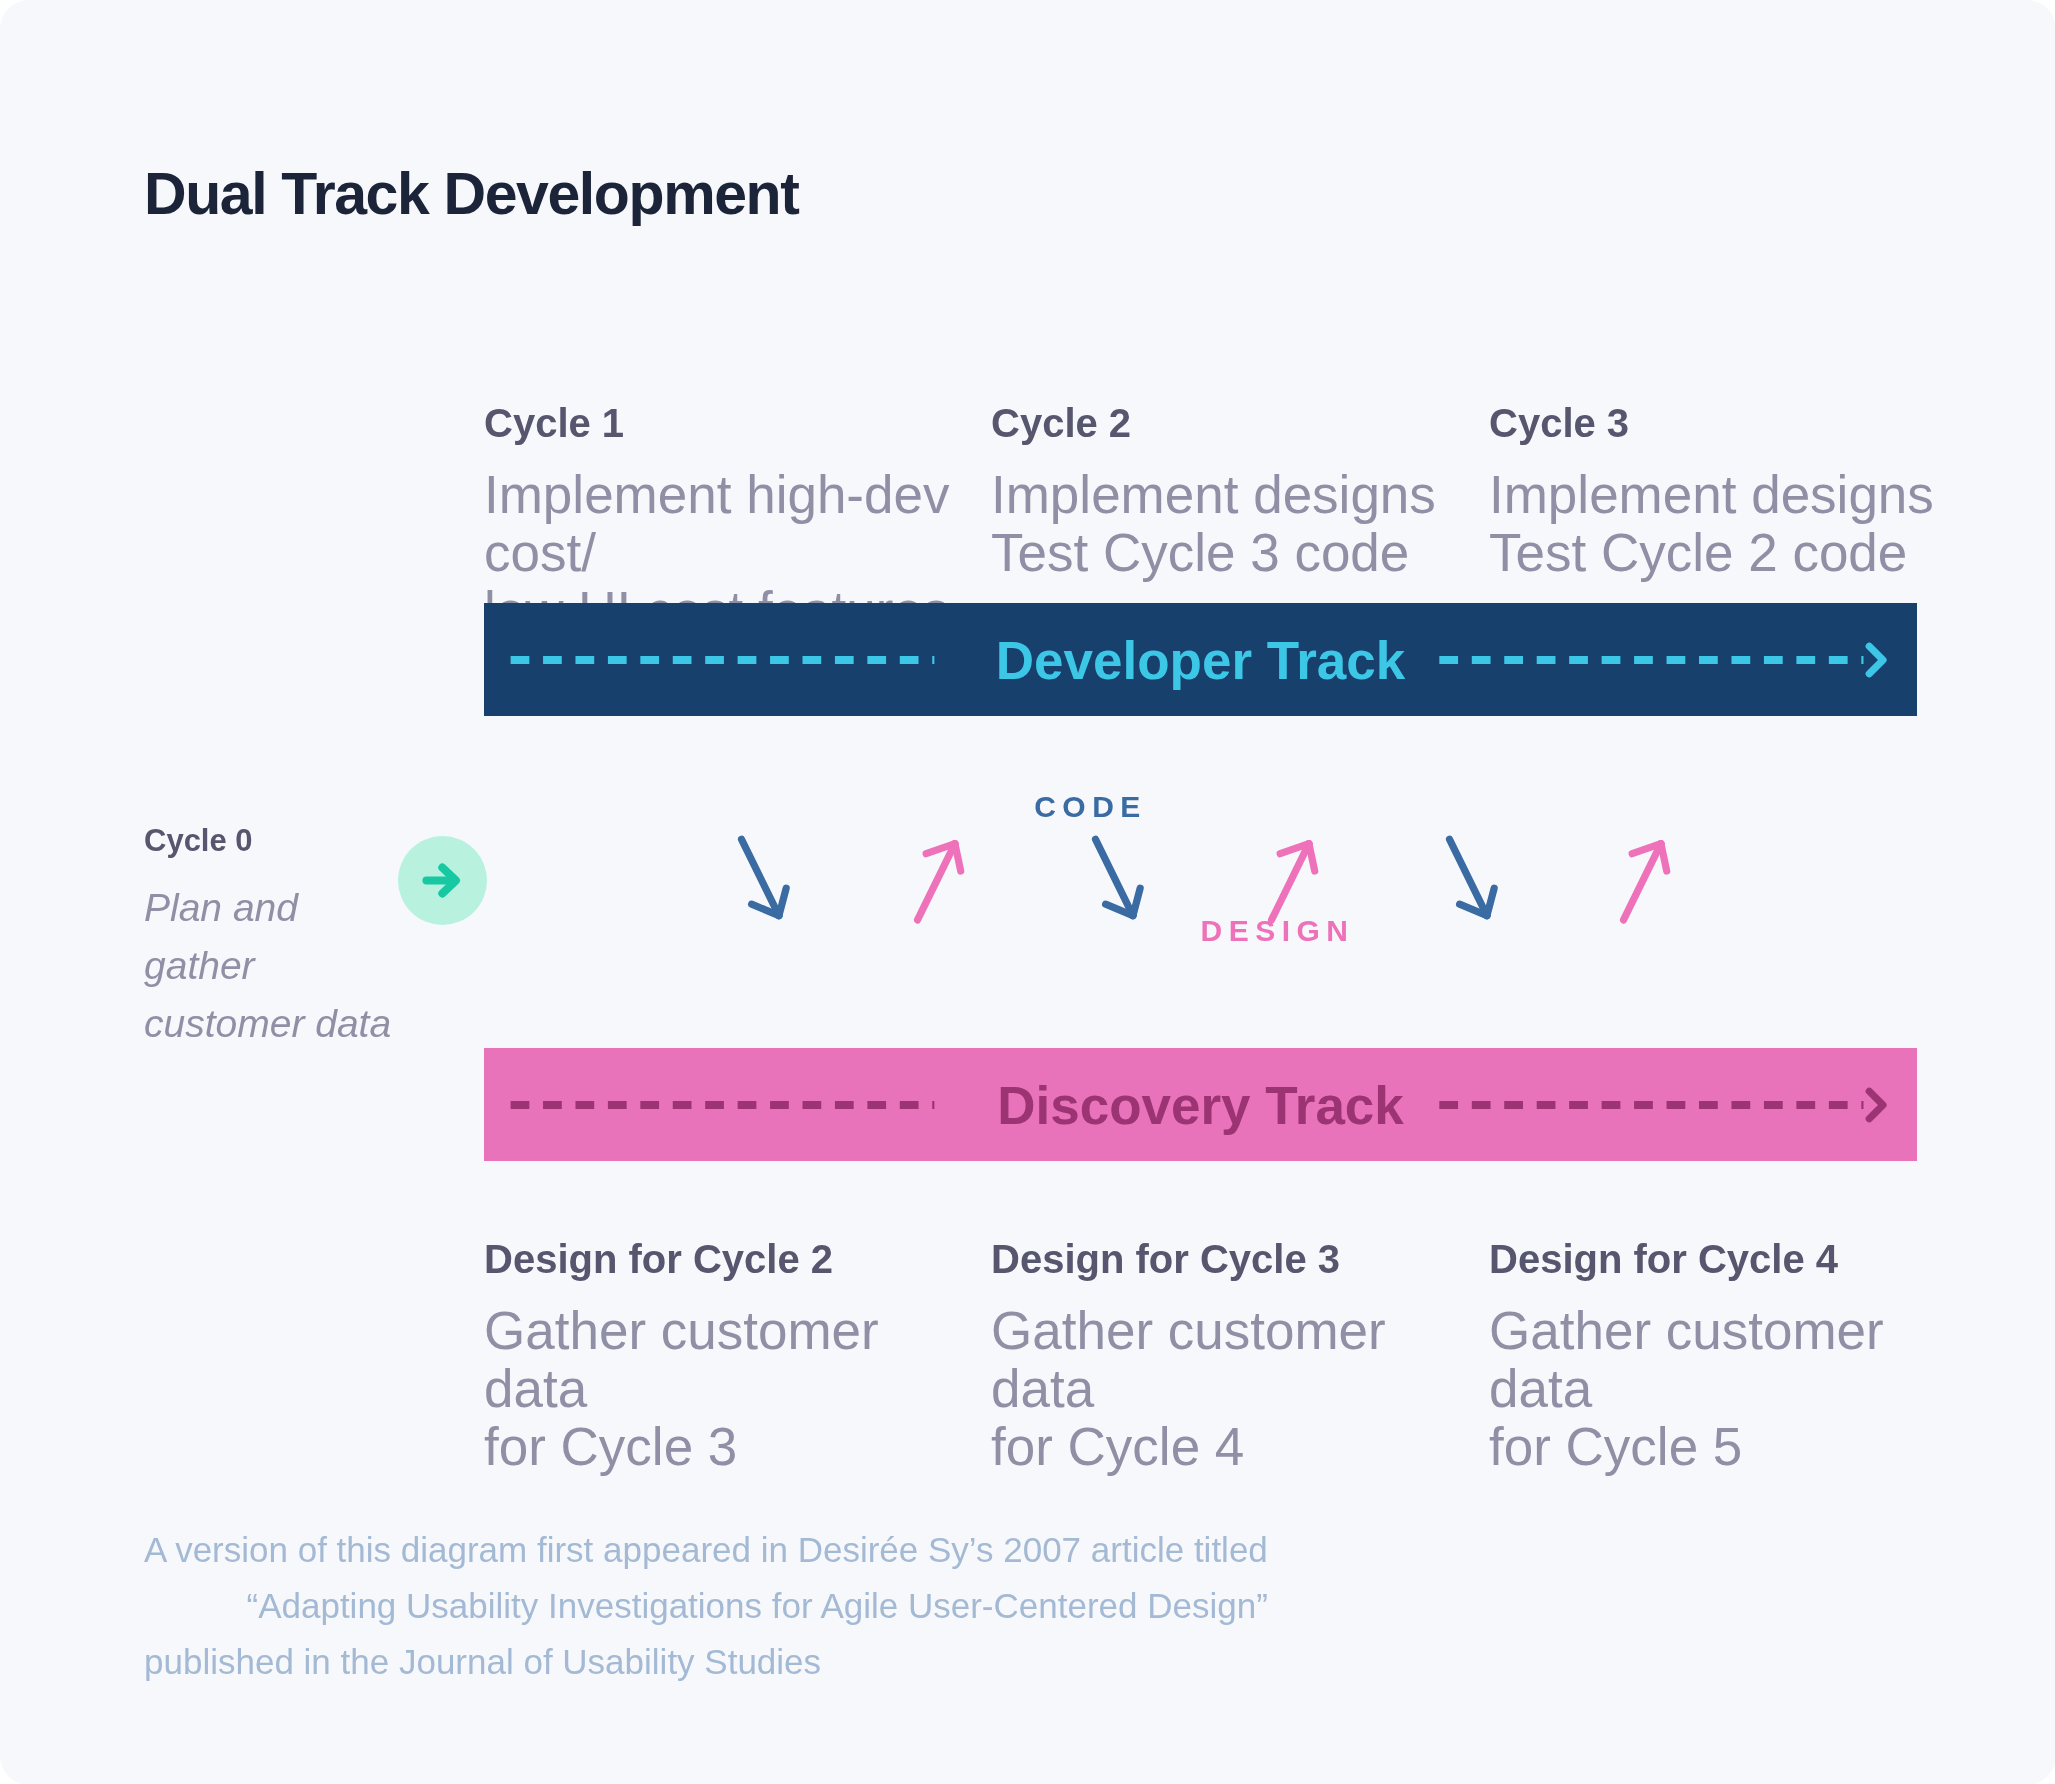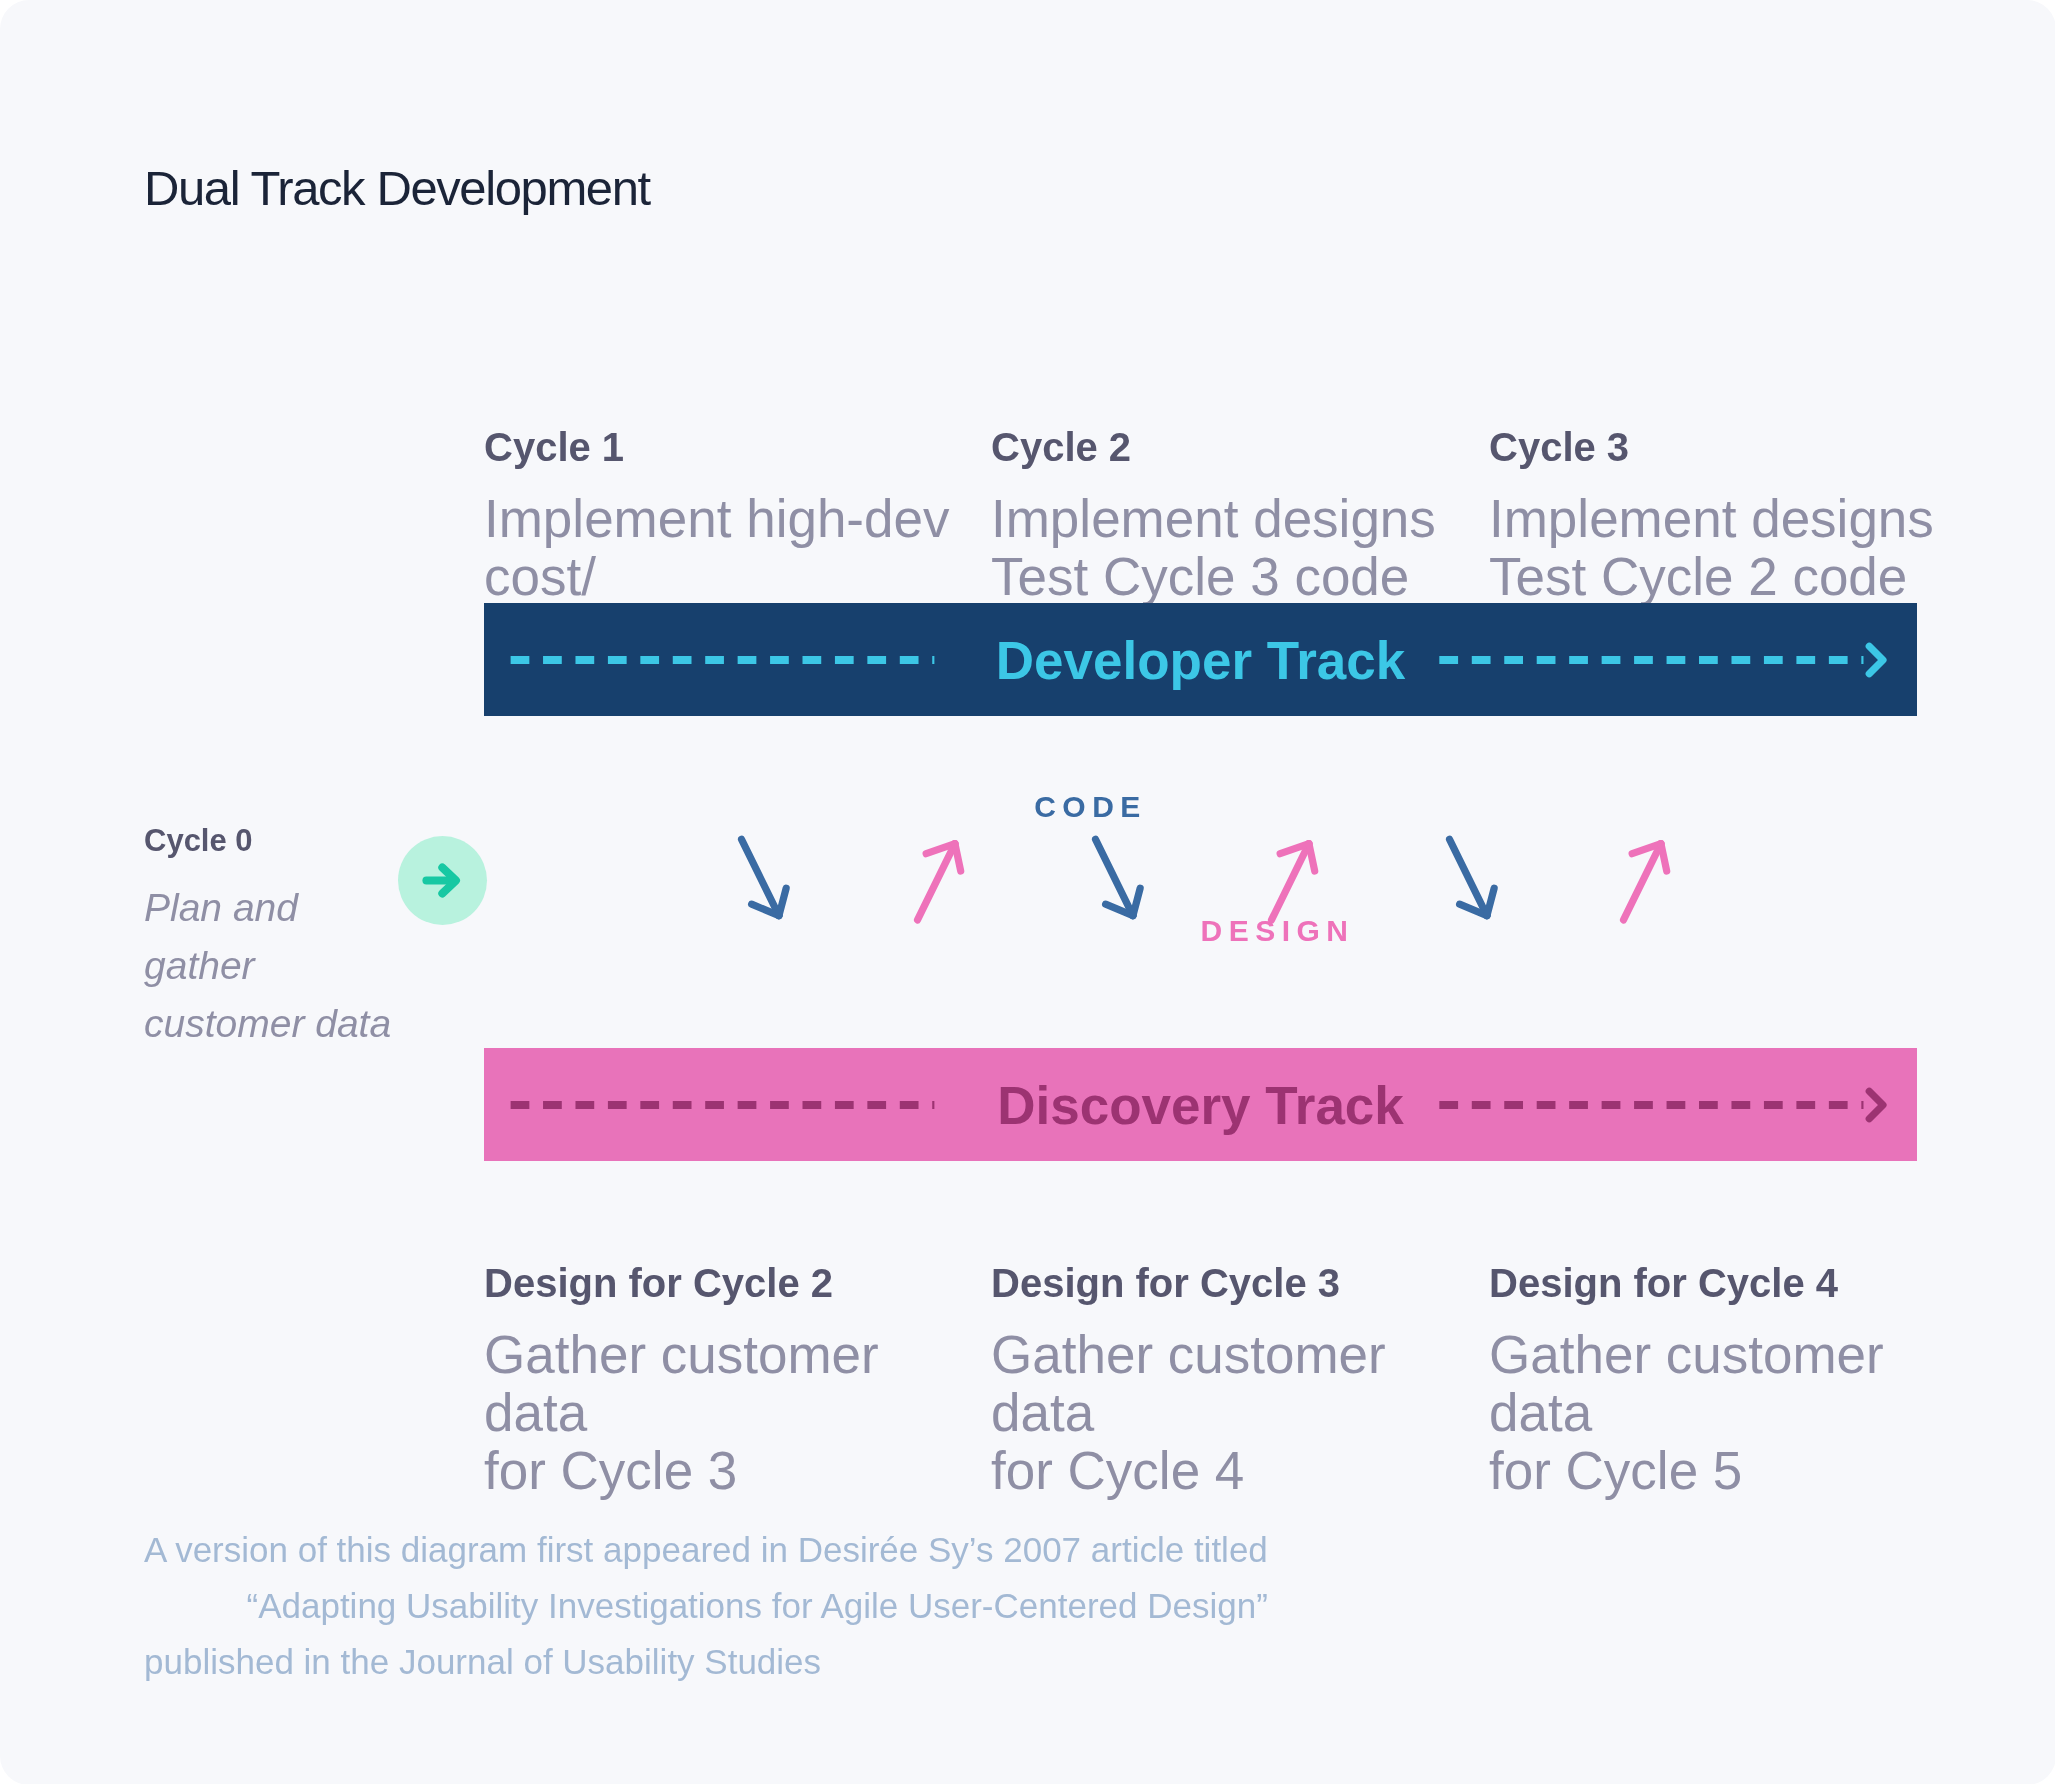--- a/index.html
+++ b/index.html
@@ -16,24 +16,24 @@
     --blue_arrow:#3a6ba3;
     --pink_arrow:#ee72ba;
     --footer:#a3b9d4;
   }
   *{margin:0;padding:0;box-sizing:border-box;}
   html,body{background:#ffffff;}
   body{font-family:"Liberation Sans", sans-serif;}
   .stage{position:relative;width:2056px;height:1785px;background:#ffffff;overflow:hidden;}
   .card{position:absolute;inset:0;background:var(--card_bg);border-radius:29px;}
 
-  .page-title{position:absolute;left:144px;top:160px;font-size:49px;font-weight:400;
+  .page-title{position:absolute;left:144px;top:160px;font-size:59px;font-weight:700;
     color:var(--title);letter-spacing:-1.4px;}
 
-  .col{position:absolute;width:476px;margin-top:24px;}
+  .col{position:absolute;width:476px;}
   .col .col-header{font-size:40px;font-weight:700;color:var(--header);margin-bottom:20px;}
   .col .col-line{font-size:53px;color:var(--body);line-height:58px;}
 
   .top-row .col{top:401px;}
   .bottom-row .col{top:1237px;}
   .col.c1{left:484px;} .col.c2{left:991px;} .col.c3{left:1489px;}
 
   .track-bar{position:absolute;left:484px;width:1433px;height:113px;}
   .track-bar.developer{top:603px;background:var(--navy_bar);}
   .track-bar.discovery{top:1003px;background:var(--pink_bar);margin-top:45px;}

